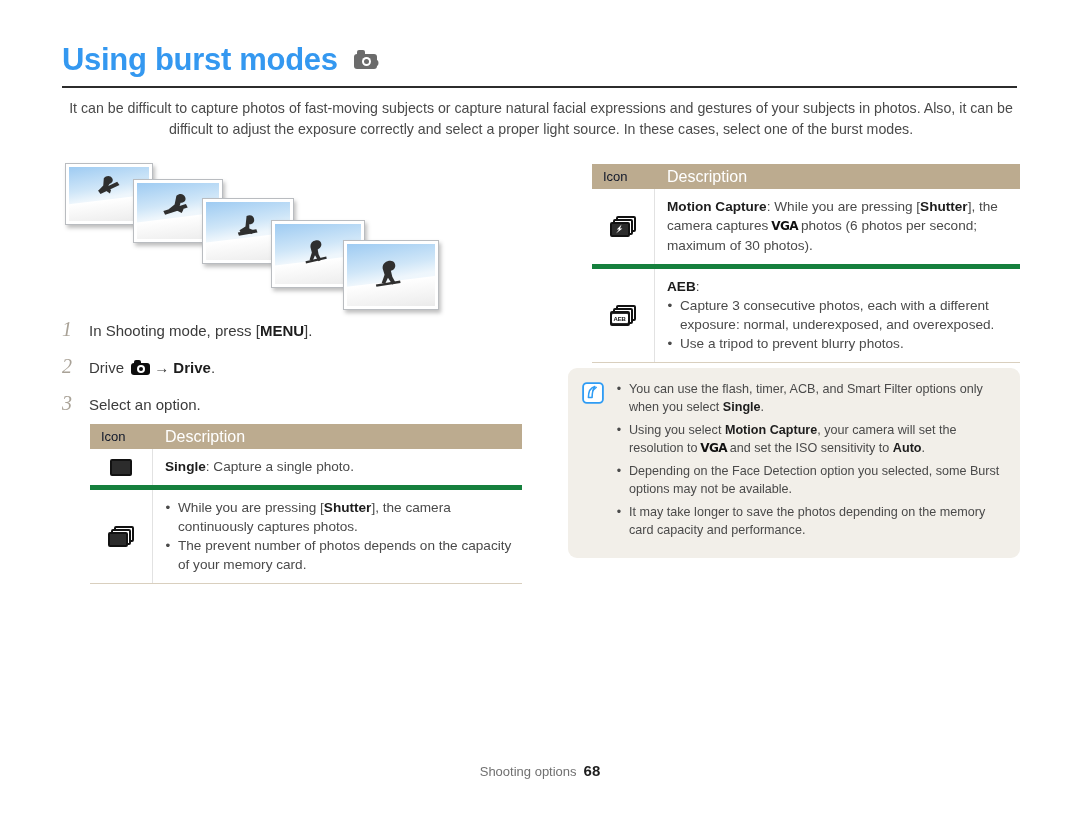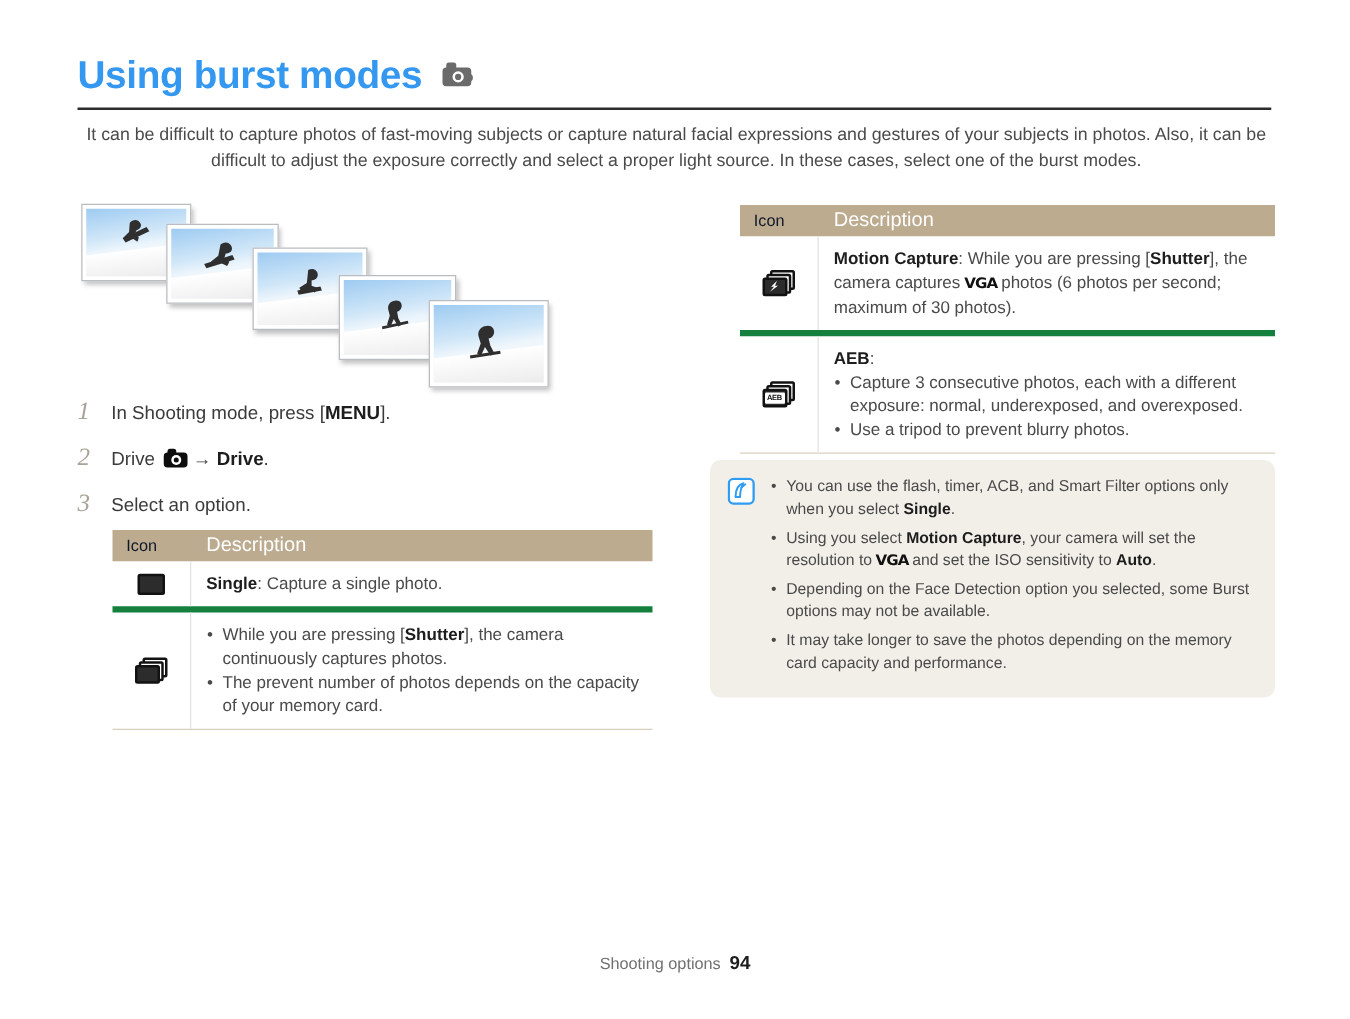--- a/index.html
+++ b/index.html
@@ -335,14 +335,14 @@
       <span>Depending on the Face Detection option you selected, some Burst options may not be available.</span>
     </div>
     <div class="bul">
       <span class="dot">•</span>
       <span>It may take longer to save the photos depending on the memory card capacity and performance.</span>
     </div>
   </div>
 </div>
 
 <div class="footer">
-  <span>Shooting options</span><span class="pg">94</span>
+  <span>Shooting options</span><span class="pg">68</span>
 </div>
 
 </body></html>

